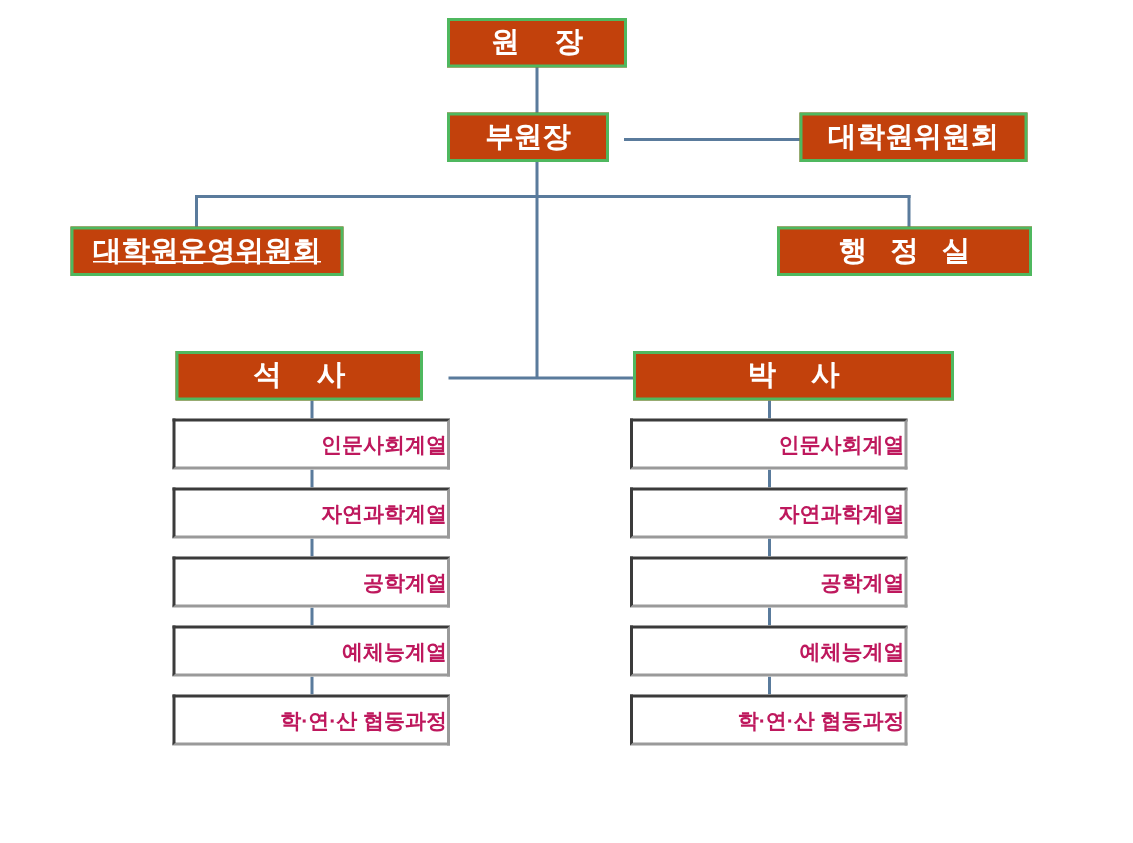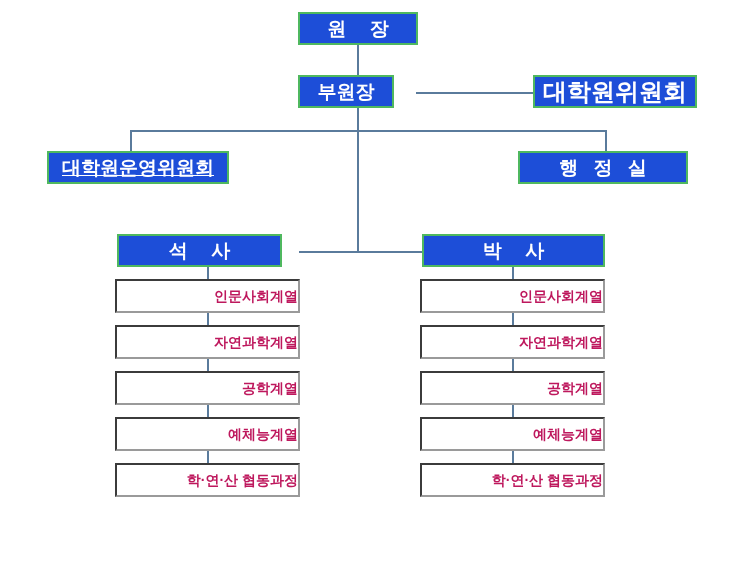--- a/index.html
+++ b/index.html
@@ -15,21 +15,21 @@
     position: relative;
     width: 755px;
     height: 562px;
     background: #ffffff;
     overflow: hidden;
   }
   
   .gbox {
     position: absolute;
     box-sizing: border-box;
-    background: #1d4ed8;
+    background: #c2410c;
     border: 2px solid #4fb85f;
     color: #ffffff;
     font-weight: bold;
     display: flex;
     align-items: center;
     justify-content: center;
     text-align: center;
     line-height: 1;
     z-index: 3;
   }
@@ -105,41 +105,41 @@
   <div class="vline" style="left:512px; top:267px; height:12px;"></div>
   <div class="vline" style="left:512px; top:313px; height:12px;"></div>
   <div class="vline" style="left:512px; top:359px; height:12px;"></div>
   <div class="vline" style="left:512px; top:405px; height:12px;"></div>
   <div class="vline" style="left:512px; top:451px; height:12px;"></div>
 
   <div class="gbox" style="left:298px; top:12px; width:120px; height:33px; font-size:19px;">
     <span class="lbl sp-wide">원  장</span>
   </div>
 
-  <div class="gbox" style="left:298px; top:75px; width:96px; height:33px; font-size:19px;">
+  <div class="gbox" style="left:298px; top:75px; width:108px; height:33px; font-size:19px;">
     <span class="lbl sp-none">부원장</span>
   </div>
 
-  <div class="gbox" style="left:533px; top:75px; width:164px; height:33px; font-size:24px;">
+  <div class="gbox" style="left:533px; top:75px; width:152px; height:33px; font-size:19px;">
     <span class="lbl sp-none">대학원위원회</span>
   </div>
 
   <div class="gbox" style="left:47px; top:151px; width:182px; height:33px; font-size:19px;text-decoration:underline;">
     <span class="lbl sp-none">대학원운영위원회</span>
   </div>
 
   <div class="gbox" style="left:518px; top:151px; width:170px; height:33px; font-size:19px;">
     <span class="lbl sp-mid">행 정 실</span>
   </div>
 
   <div class="gbox" style="left:117px; top:234px; width:165px; height:33px; font-size:19px;">
     <span class="lbl sp-wide">석  사</span>
   </div>
 
-  <div class="gbox" style="left:422px; top:234px; width:183px; height:33px; font-size:19px;">
+  <div class="gbox" style="left:422px; top:234px; width:214px; height:33px; font-size:19px;">
     <span class="lbl sp-wide">박  사</span>
   </div>
 
   <div class="wbox" style="left:115px; top:279px; width:185px; height:34px;">
     <span class="lbl">인문사회계열</span>
   </div>
   <div class="wbox" style="left:115px; top:325px; width:185px; height:34px;">
     <span class="lbl">자연과학계열</span>
   </div>
   <div class="wbox" style="left:115px; top:371px; width:185px; height:34px;">

